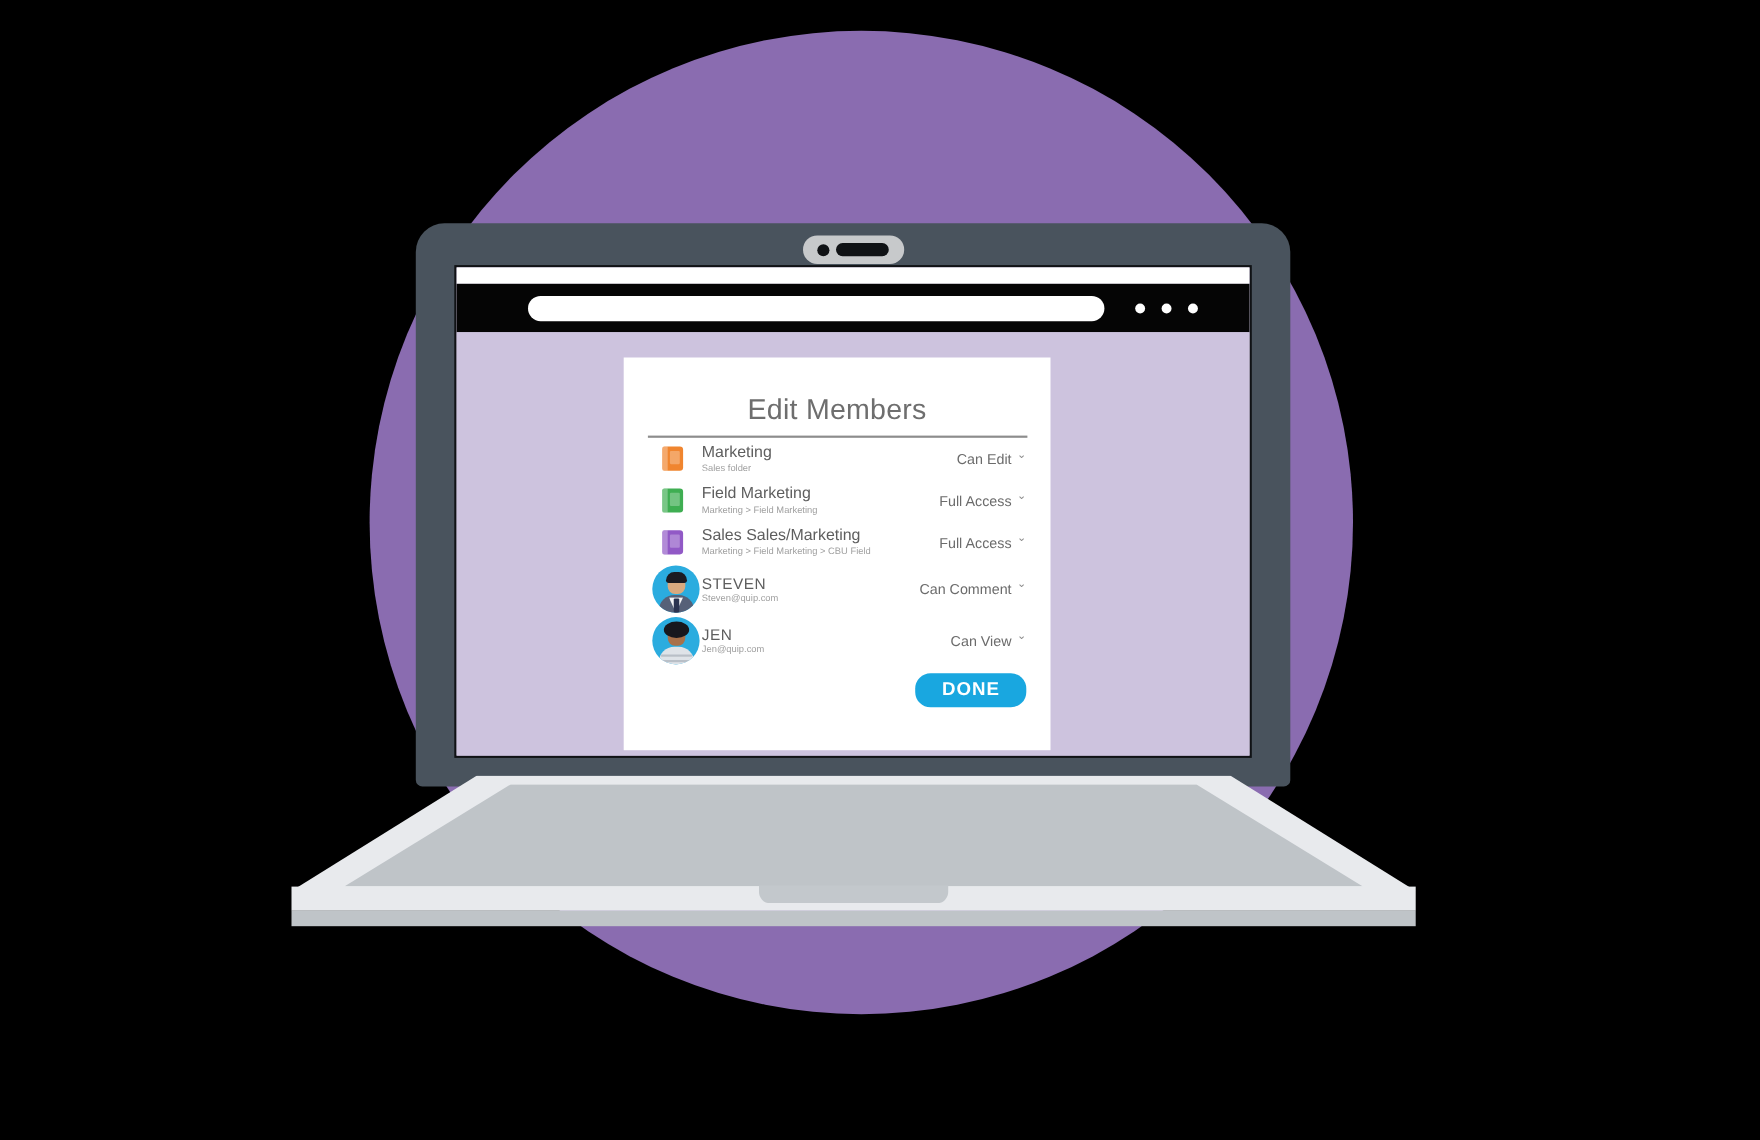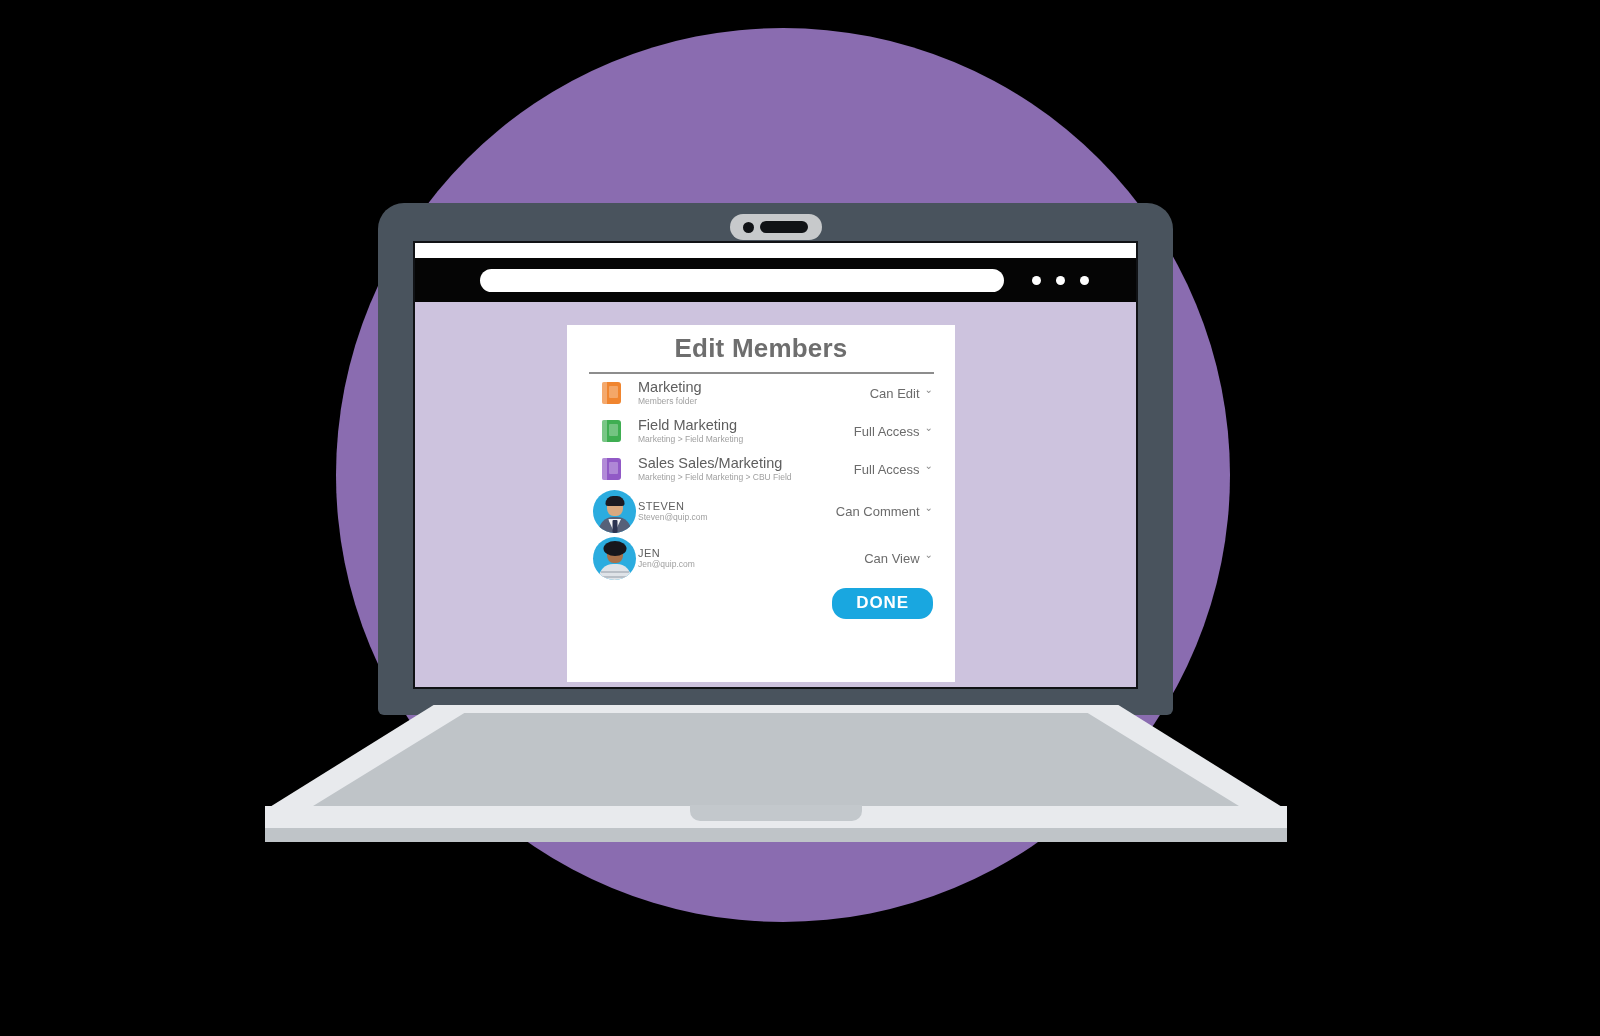--- a/index.html
+++ b/index.html
@@ -137,23 +137,23 @@
     background: #ffffff;
     box-sizing: border-box;
     padding: 0;
     overflow: hidden;
   }
 
   #dialog-title {
     text-align: center;
     font-size: 26px;
     color: #6e6e6e;
-    font-weight: bold;
+    font-weight: normal;
     letter-spacing: 0.2px;
-    margin: 8px 0 8px 0;
+    margin: 32px 0 8px 0;
     padding: 0;
   }
   #dialog-divider {
     height: 2px;
     background: #8d8d8d;
     margin: 0 21px 0 22px;
   }
 
   .section-label {
     font-size: 13px;
@@ -180,21 +180,21 @@
     padding-left: 10px;
     min-width: 0;
   }
   .row-title {
     font-size: 14.5px;
     color: #5e5e5e;
     line-height: 1.15;
     white-space: nowrap;
   }
   .row-title.person {
-    font-size: 11px;
+    font-size: 14px;
     letter-spacing: 0.4px;
   }
   .row-sub {
     font-size: 8.5px;
     color: #a0a0a0;
     line-height: 1.3;
     white-space: nowrap;
   }
   .row-perm {
     flex: 0 0 auto;
@@ -435,21 +435,21 @@
 
           <div class="row">
             <div class="row-icon">
               <div class="folder" style="background:#f0852f">
                 <div class="spine"></div>
                 <div class="glyph"></div>
               </div>
             </div>
             <div class="row-text">
               <div class="row-title">Marketing</div>
-              <div class="row-sub">Members folder</div>
+              <div class="row-sub">Sales folder</div>
             </div>
             <div class="row-perm">
               <span>Can Edit</span>
               <span class="chevron">⌄</span>
             </div>
           </div>
 
           <div class="row">
             <div class="row-icon">
               <div class="folder" style="background:#3fae52">

